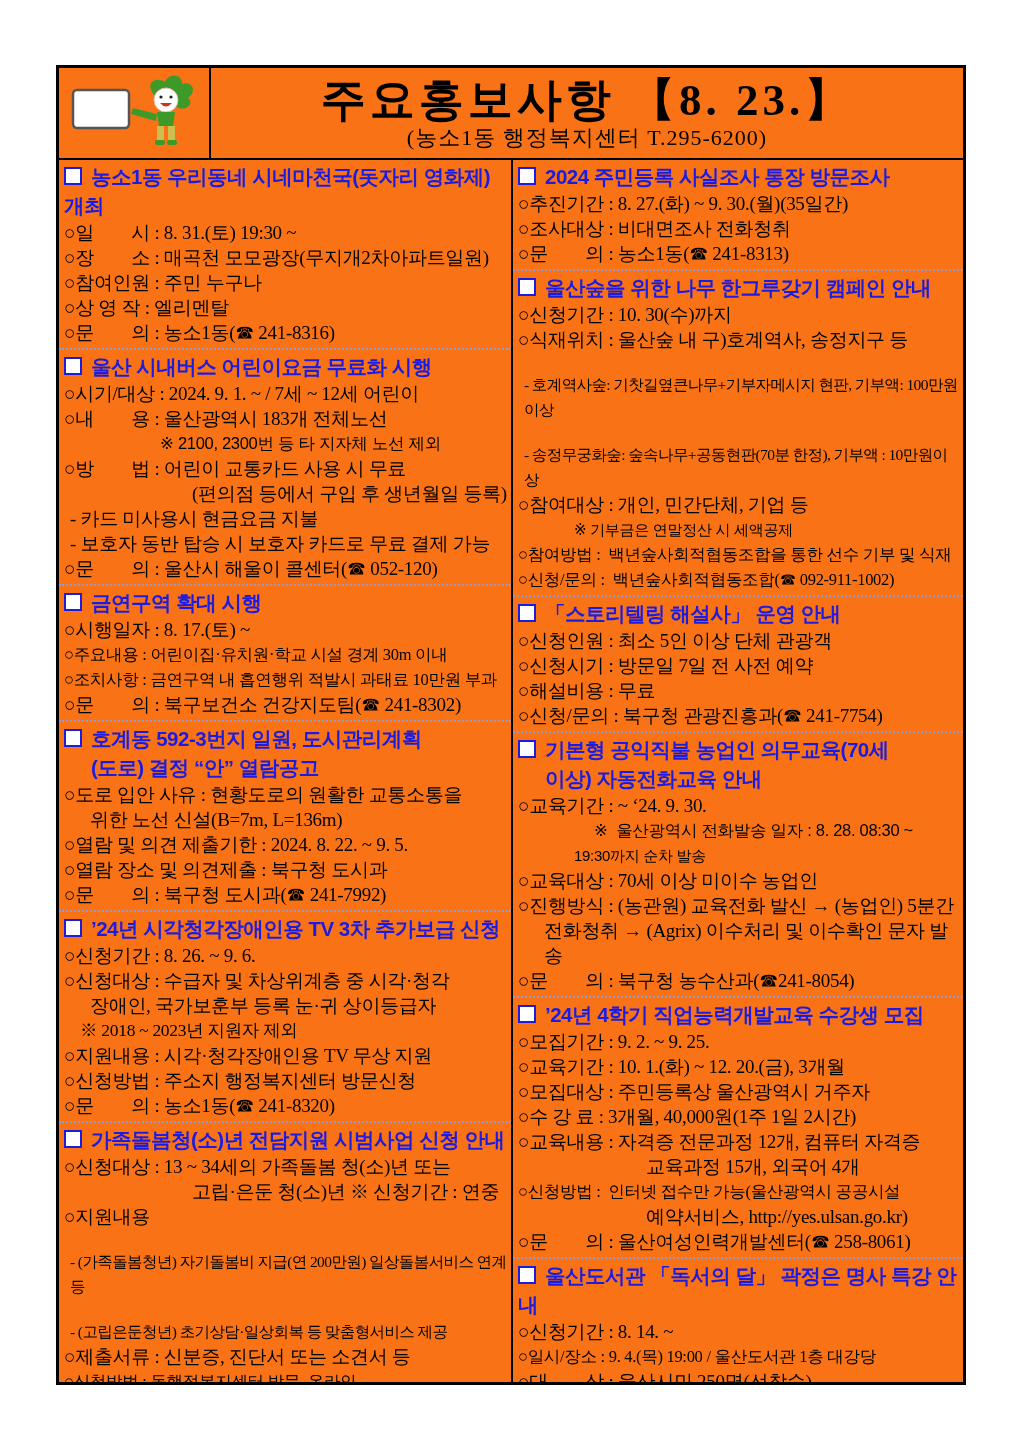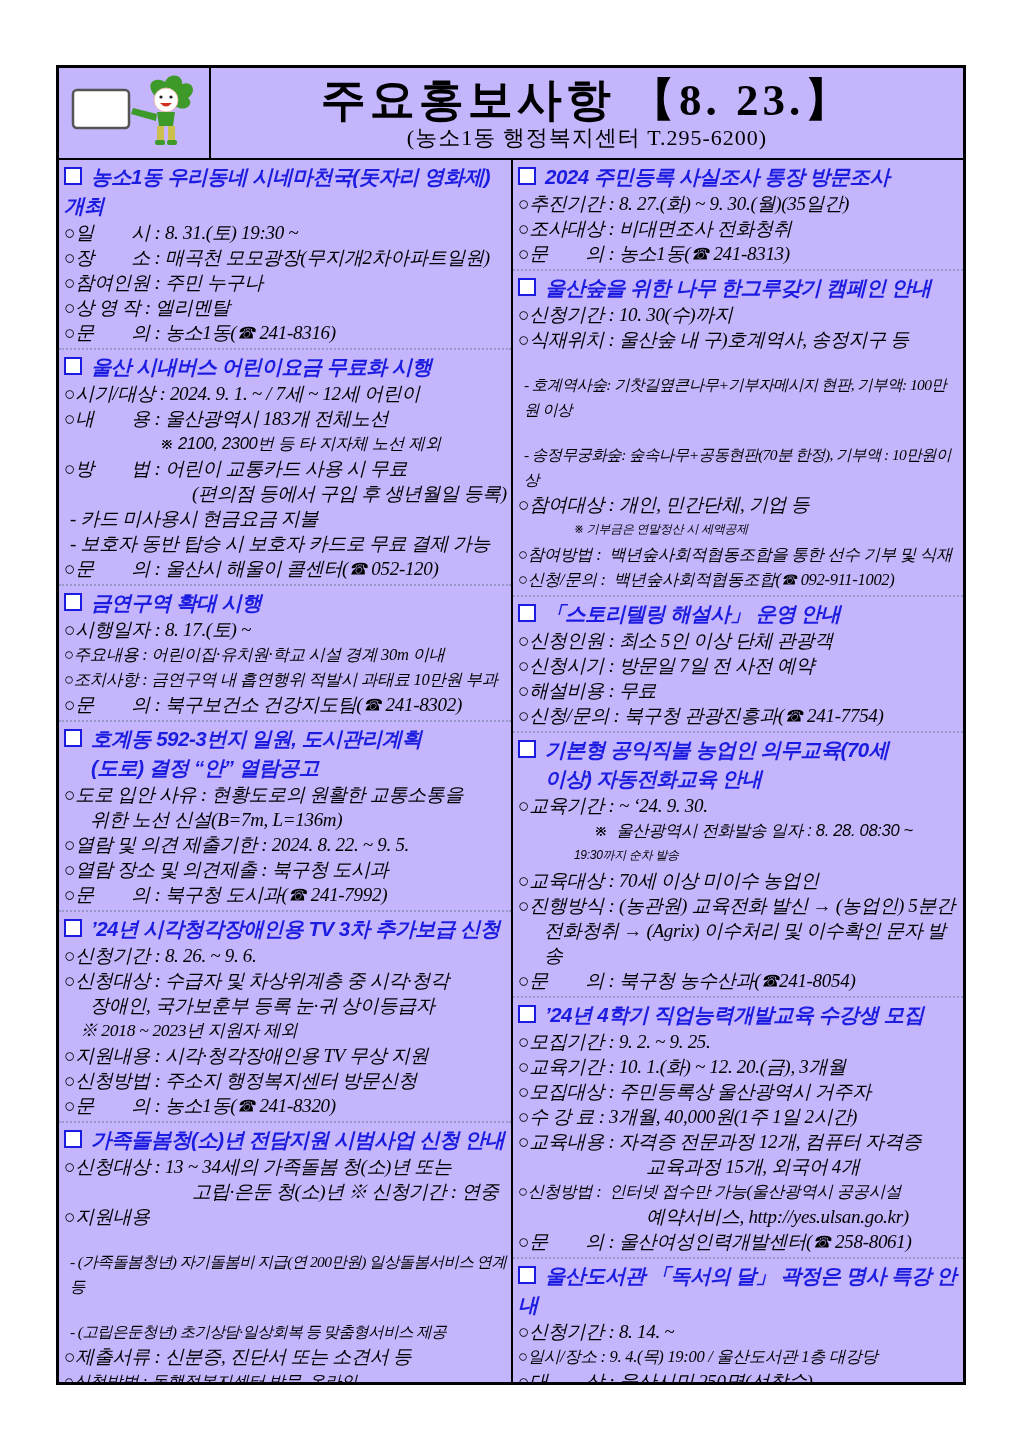--- a/index.html
+++ b/index.html
@@ -1,41 +1,41 @@
 <!DOCTYPE html>
 <html style="--accent: #1c1ce0;"><head>
 <meta charset="utf-8">
 <style>
   html,body{margin:0;padding:0;background:#fff;}
   body{width:1025px;height:1449px;position:relative;font-family:"Liberation Serif","DejaVu Serif",serif;color:#000;}
-  .doc{position:absolute;left:56px;top:65px;width:910px;height:1320px;border:3px solid #000;box-sizing:border-box;background:#c4b5fd;display:flex;flex-direction:column;}
+  .doc{position:absolute;left:56px;top:65px;width:910px;height:1320px;border:3px solid #000;box-sizing:border-box;background:#f97316;display:flex;flex-direction:column;}
   
   .hdr{height:90px;display:flex;border-bottom:2px solid #000;flex:none;}
   .hdr-logo{width:150px;border-right:2px solid #000;display:flex;align-items:center;justify-content:center;flex:none;}
   .hdr-main{flex:1;display:flex;flex-direction:column;align-items:center;justify-content:center;line-height:1.05;}
   .hdr-title{font-size:45px;font-weight:bold;letter-spacing:4px;font-family:"Liberation Serif","DejaVu Serif",serif;}
   .hdr-sub{font-size:22px;margin-top:2px;letter-spacing:1px;}
   
   .main{flex:1;display:flex;overflow:hidden;}
   .col{width:50%;box-sizing:border-box;overflow:hidden;}
   .col+.col{border-left:2px solid #000;}
-  .sec{padding:2px 4px 3px 5px;font-style:italic;}
+  .sec{padding:2px 4px 3px 5px;}
   .sec+.sec{border-top:2px dotted #9898c8;}
   .sec-title{color:var(--accent,#1c1ce0);font-weight:bold;font-size:20.5px;line-height:29px;font-family:"Liberation Sans","DejaVu Sans",sans-serif;letter-spacing:-0.5px;white-space:pre-wrap;}
   .sec-title .sq{display:inline-block;width:14px;height:14px;border:2px solid var(--accent,#1c1ce0);margin-right:9px;vertical-align:-1px;background:#fff;}
   .sec-title.t2{padding-left:27px;}
   .ln{font-size:19px;line-height:25px;white-space:pre-wrap;letter-spacing:-0.3px;}
   .ln.cont{padding-left:26px;}
   .ln.cont2{padding-left:128px;}
   .ln.deep{padding-left:128px;}
   .ln.dash{padding-left:6px;}
   .ln.dashsm{padding-left:6px;font-size:15.5px;letter-spacing:-0.6px;margin-top:20px;}
   .ln.sm2{font-size:16.5px;}
   .ln.note{font-family:"Liberation Sans","DejaVu Sans",sans-serif;font-size:16.5px;padding-left:30px;text-align:center;}
-  .ln.note2{font-family:"Liberation Sans","DejaVu Sans",sans-serif;font-size:12px;padding-left:56px;}
+  .ln.note2{font-family:"Liberation Sans","DejaVu Sans",sans-serif;font-size:15px;padding-left:56px;}
   .ln.noteserif{font-size:17.5px;padding-left:16px;}
 </style>
 </head>
 <body>
 
 <div class="doc">
   <div class="hdr">
     <div class="hdr-logo">
       <svg width="130" height="78" viewBox="0 0 130 78">
         <rect x="4" y="16" width="56" height="38" rx="4" fill="#ffffff" stroke="#555" stroke-width="2.5"></rect>

